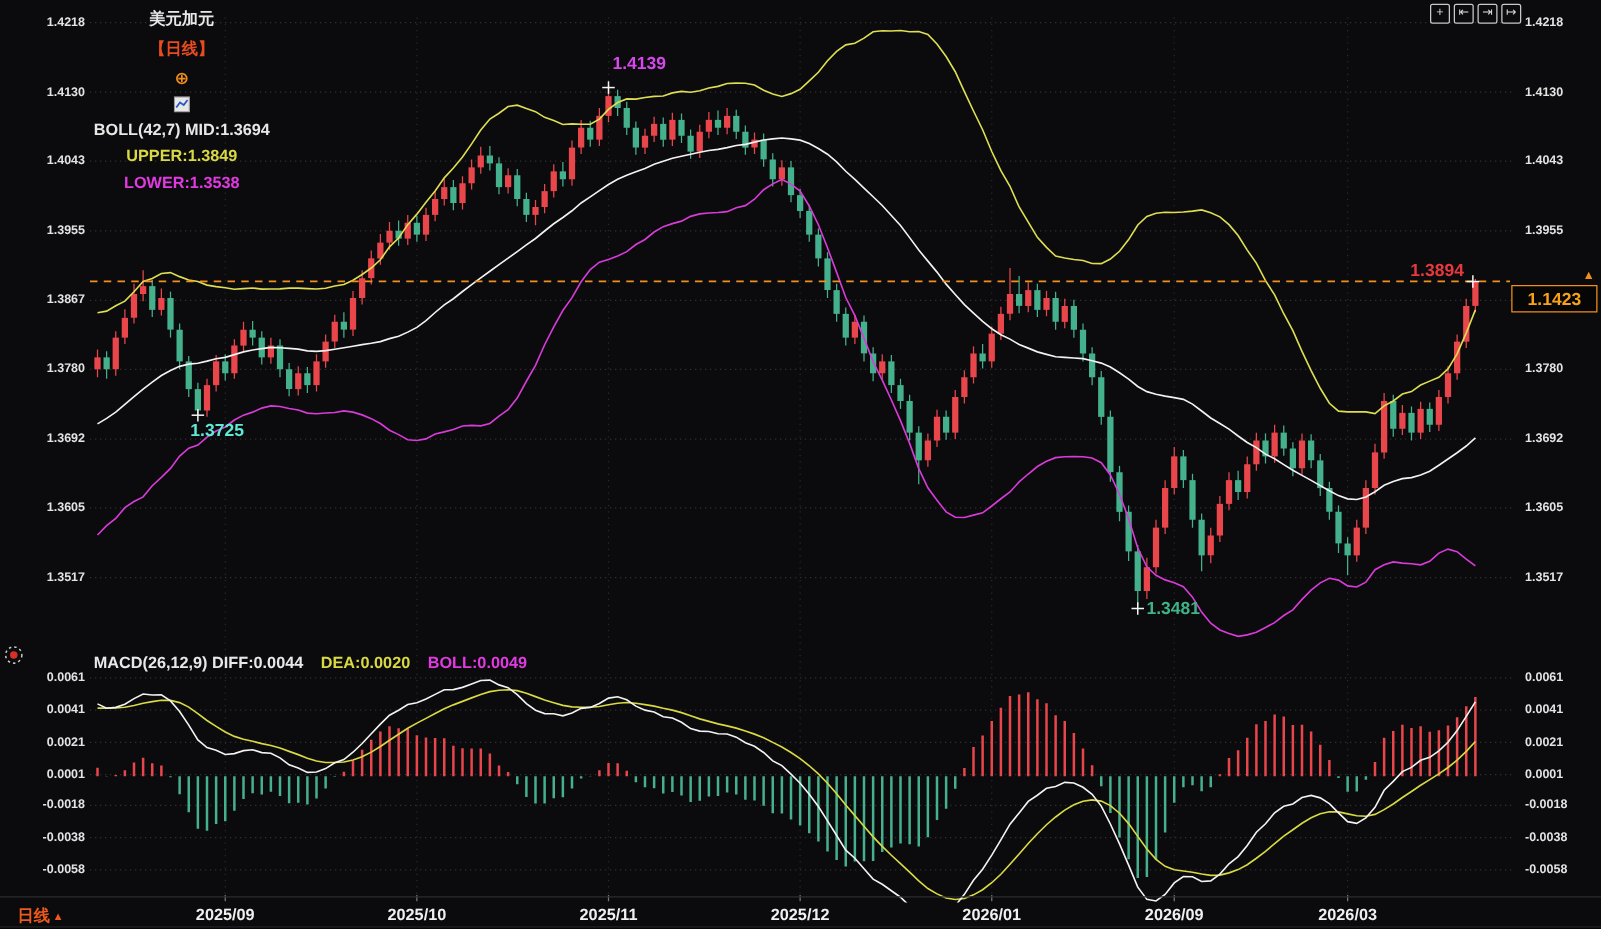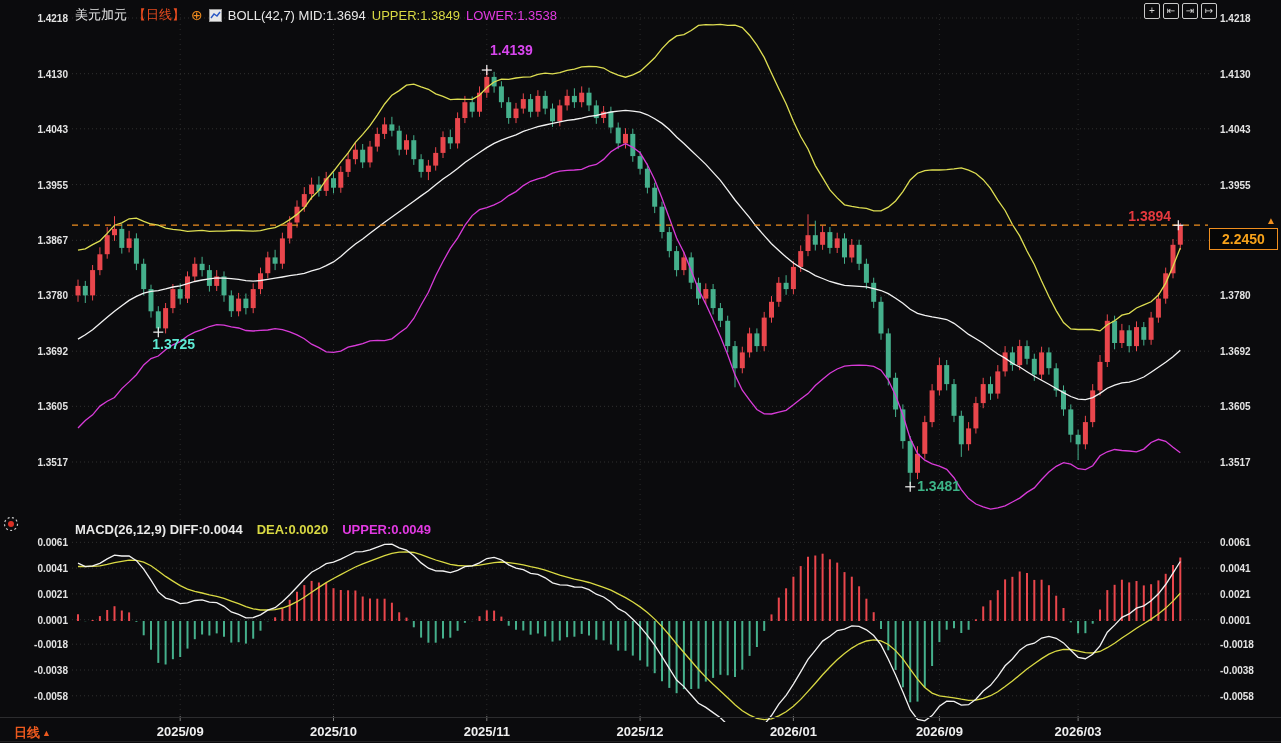--- a/index.html
+++ b/index.html
@@ -1,20 +1,20 @@
 <!DOCTYPE html>
 <html><head>
 <meta charset="utf-8">
 <style>
   html,body{margin:0;padding:0;background:#000;}
   #app{position:relative;width:1281px;height:743px;background:#0b0b0d;overflow:hidden;
        font-family:"Liberation Sans","DejaVu Sans",sans-serif;}
   #plot{position:absolute;left:0;top:0;}
-  .hdr{position:absolute;left:75px;top:6px;z-index:6;font-size:13px;font-weight:400;color:#e8e8e8;
-       display:flex;align-items:center;gap:6px;white-space:nowrap;}
+  .hdr{position:absolute;left:75px;top:6px;z-index:6;font-size:13px;font-weight:700;color:#e8e8e8;
+       display:flex;align-items:center;gap:6px;white-space:nowrap;flex-direction:column;}
   .hdr .interval{color:#e84b1f;}
   .hdr .plus{color:#f08c1e;font-size:14px;cursor:pointer;}
   .hdr .up{color:#d9d943;}
   .hdr .low{color:#e23ae2;}
   #macdhdr{position:absolute;left:75px;top:522px;z-index:6;font-size:13px;font-weight:600;color:#e8e8e8;
        display:flex;gap:14px;white-space:nowrap;}
   #macdhdr .dea{color:#d9d943;}
   #macdhdr .mac{color:#e23ae2;}
   #toolbar{position:absolute;left:1144px;top:3px;z-index:7;display:flex;gap:3px;}
   .tbtn{width:16px;height:16px;border:1px solid #c9c9c9;background:#0b0b0d;color:#d8d8d8;
@@ -568,21 +568,21 @@
       <polyline points="2,9 5,5 8,7 11,3" fill="none" stroke="#2a57c4" stroke-width="1.4"></polyline>
     </svg>
     <span>BOLL(42,7) MID:1.3694</span>
     <span class="up">UPPER:1.3849</span>
     <span class="low">LOWER:1.3538</span>
   </div>
 
   <div id="macdhdr">
     <span>MACD(26,12,9) DIFF:0.0044</span>
     <span class="dea">DEA:0.0020</span>
-    <span class="mac">UPPER:0.0049</span>
+    <span class="mac">BOLL:0.0049</span>
   </div>
 
   <div id="toolbar">
       <button class="tbtn">+</button>
       <button class="tbtn">⇤</button>
       <button class="tbtn">⇥</button>
       <button class="tbtn">↦</button>
     </div>
 
   <svg id="alerticon">
@@ -639,20 +639,20 @@
   <div id="sep1"></div>
   <div id="sep2"></div>
 
   <button id="tf">
     <span>日线</span>
     <span class="tri">▲</span>
   </button>
 
 
   <div id="pricebox" style="top: 228.115px;">
-    <span>2.2450</span>
+    <span>1.1423</span>
   </div>
   <span id="pricearrow" style="top: 216.115px;">▲</span>
 <div class="ann" style="color: #d946ef; left: 490px; top: 42.037px;">1.4139</div>
     <div class="ann" style="color: #5eead4; left: 152.3px; top: 336.156px;">1.3725</div>
     <div class="ann" style="color: rgb(61, 180, 135); left: 917.2px; top: 477.801px;">1.3481</div>
     <div class="ann" style="color: rgb(229, 57, 62); left: 1128.3px; top: 208.215px;">1.3894</div>
   </div>
 
 </body></html>

